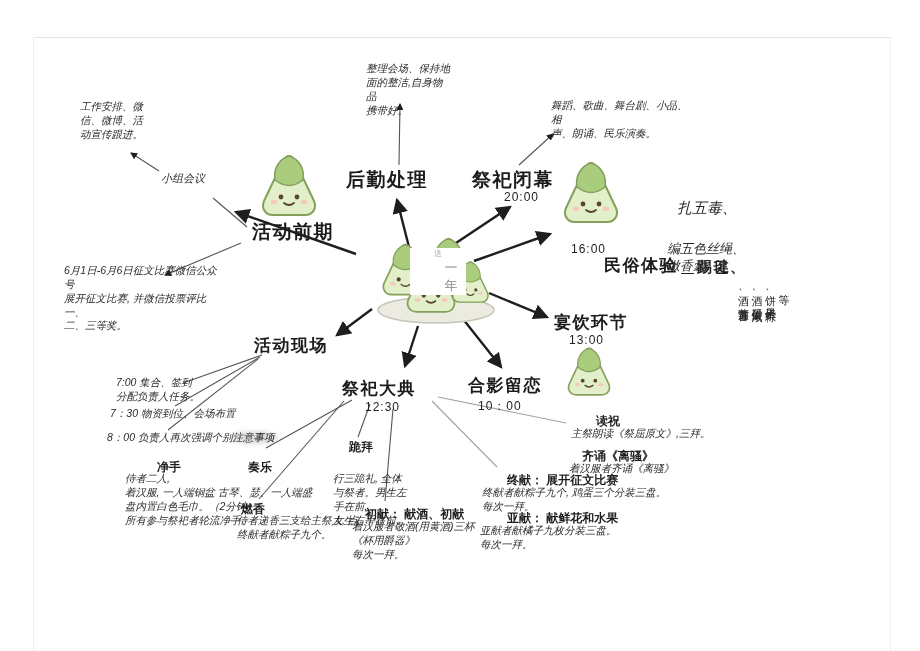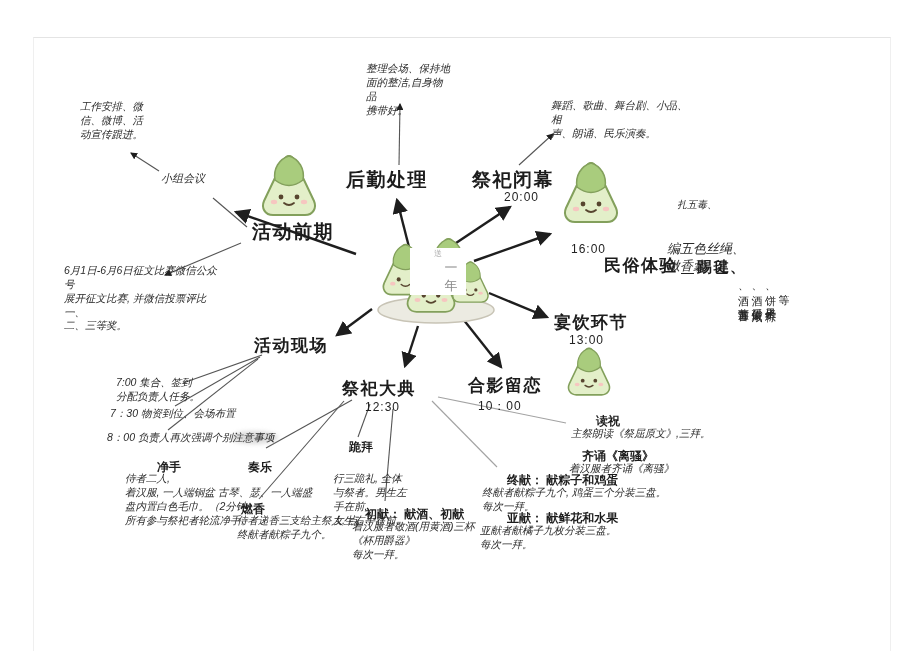--- a/index.html
+++ b/index.html
@@ -150,34 +150,34 @@
 动宣传跟进。</div>
 <div class="ann" style="left:161px;top:171px;font-size:11px">小组会议</div>
 <div class="ann" style="left:366px;top:62px;width:86px">整理会场、保持地
 面的整洁,自身物品
 携带好。</div>
 <div class="ann" style="left:551px;top:99px;width:146px">舞蹈、歌曲、舞台剧、小品、相
 声、朗诵、民乐演奏。</div>
 <div class="ann" style="left:64px;top:264px;width:160px">6月1日-6月6日征文比赛微信公众号
 展开征文比赛, 并微信投票评比一、
 二、三等奖。</div>
-<div class="ann" style="left:677px;top:198px;font-size:10px">扎五毒、</div>
+<div class="ann" style="left:677px;top:198px;font-size:15px">扎五毒、</div>
 <div class="ann" style="left:667px;top:240px;width:96px;font-size:13px">编五色丝绳、
 做香囊</div>
 <div class="vert" style="left:736px;top:286px;height:82px">酒、蒲毒苜五
 酒、砂蛋朱咸
 饼、果子鲜粽
 等</div>
 
 <div class="lbl" style="left:596px;top:413px">读祝</div>
 <div class="ann" style="left:571px;top:427px;width:165px">主祭朗读《祭屈原文》,三拜。</div>
 <div class="lbl" style="left:582px;top:448px">齐诵《离骚》</div>
 <div class="ann" style="left:569px;top:462px;width:150px">着汉服者齐诵《离骚》</div>
 
-<div class="lbl" style="left:507px;top:472px">终献： 献粽子和鸡蛋</div>
+<div class="lbl" style="left:507px;top:472px">终献： 展开征文比赛</div>
 <div class="ann" style="left:482px;top:486px;width:200px">终献者献粽子九个, 鸡蛋三个分装三盘。
 每次一拜。</div>
 <div class="lbl" style="left:507px;top:510px">亚献： 献鲜花和水果</div>
 <div class="ann" style="left:480px;top:524px;width:180px">亚献者献橘子九枚分装三盘。
 每次一拜。</div>
 <div class="lbl" style="left:365px;top:506px">初献： 献酒、初献</div>
 <div class="ann" style="left:352px;top:520px;width:150px">着汉服者敬酒(用黄酒)三杯
 《杯用爵器》
 每次一拜。</div>
 

